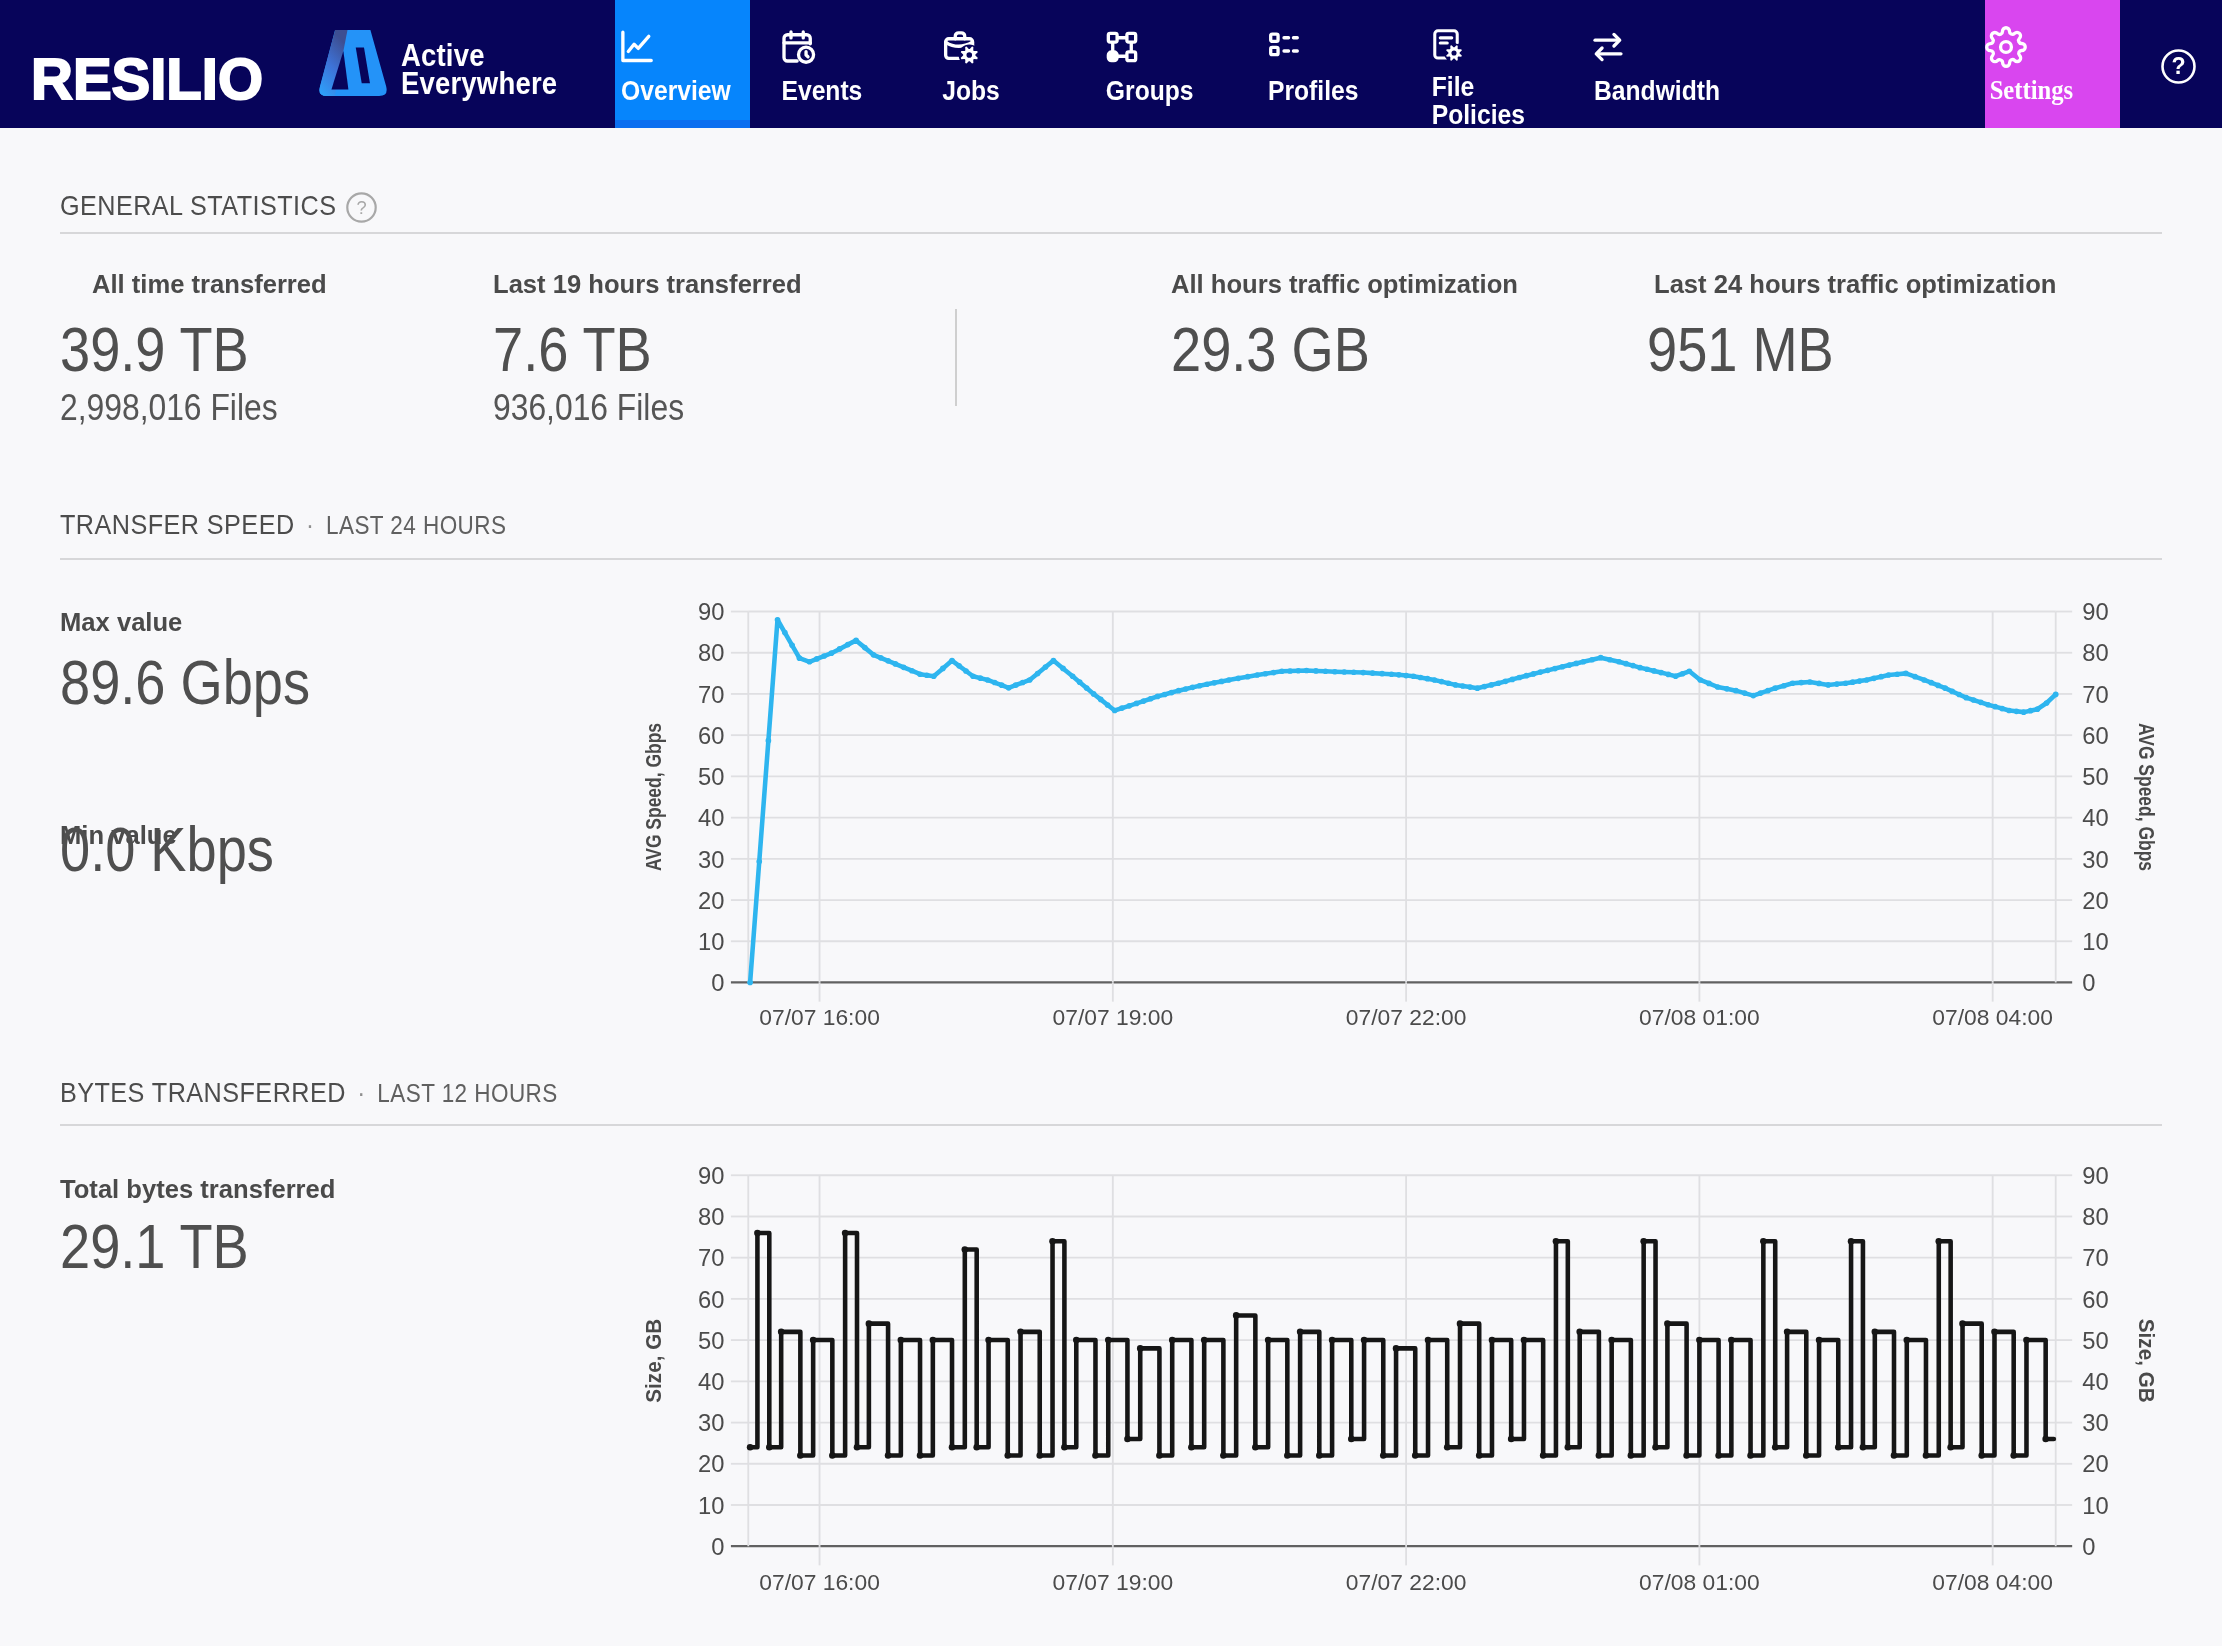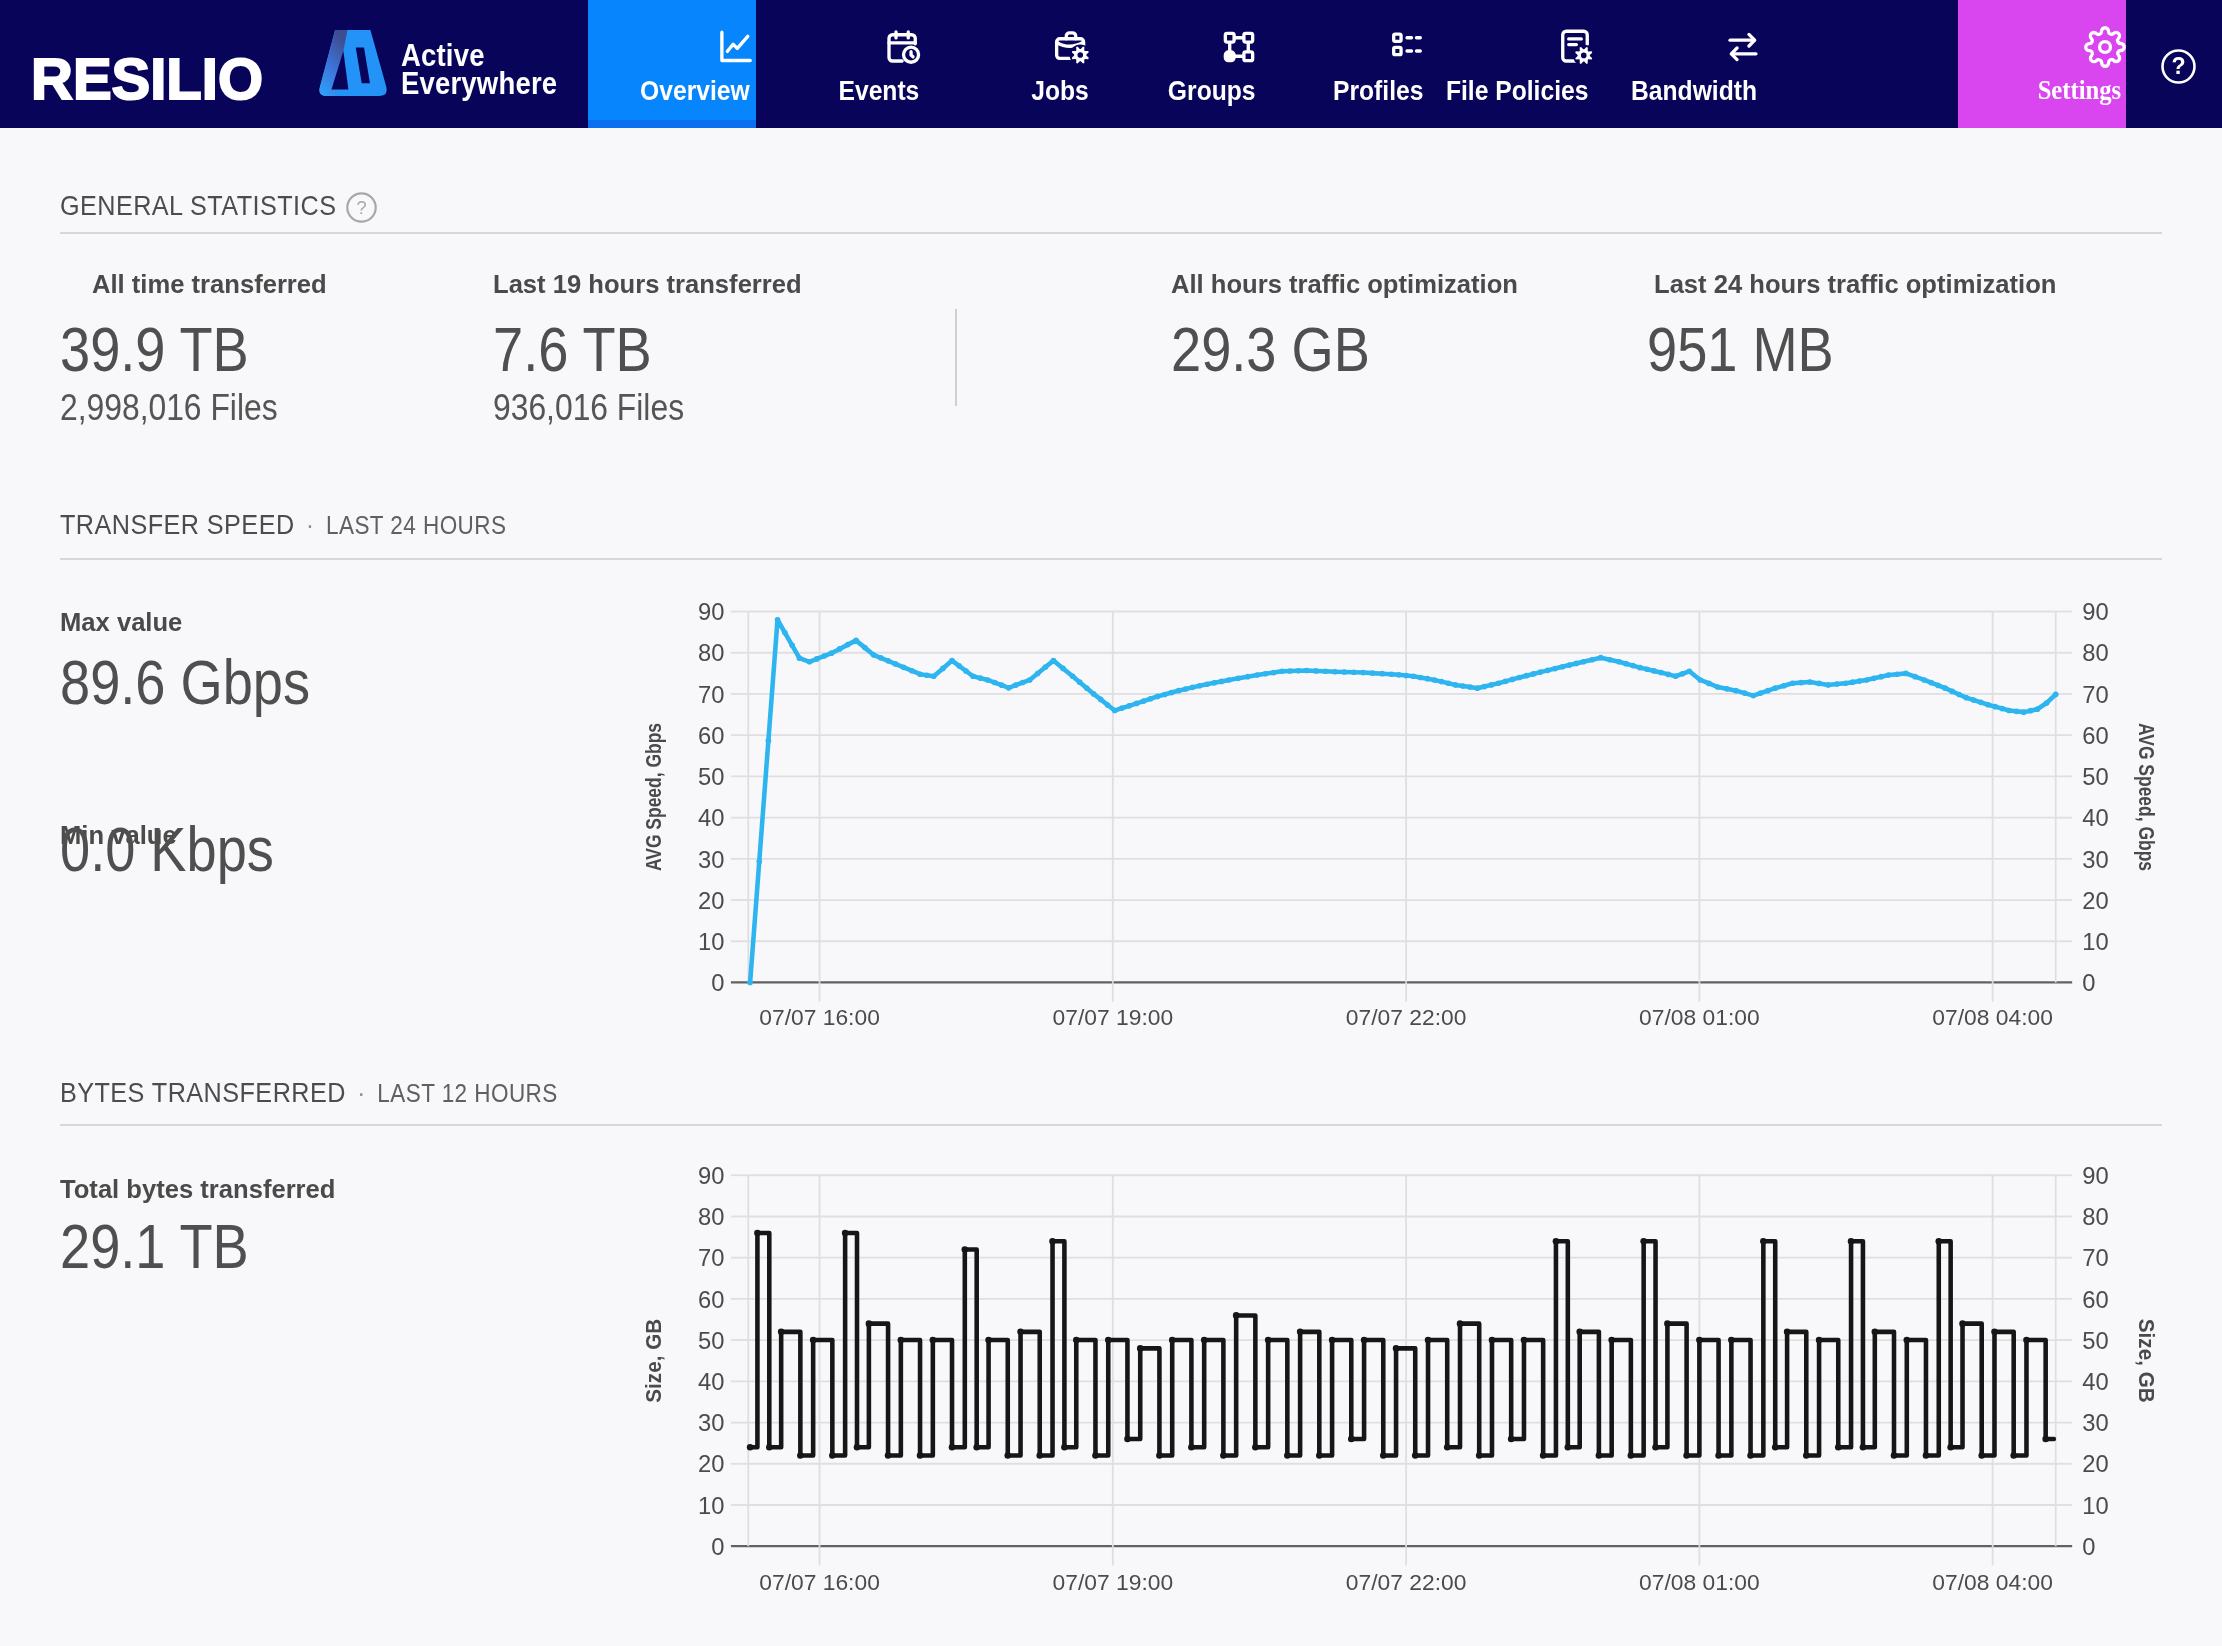--- a/index.html
+++ b/index.html
@@ -2,21 +2,21 @@
 <html style="font-size:14.6px"><head><meta charset="utf-8"><title>Resilio</title>
 <style>
 * { margin:0; padding:0; box-sizing:border-box; }
 html,body { width:2222px; height:1647px; background:#f8f8fa; font-family:"Liberation Sans",sans-serif; overflow:hidden; }
 #page { position:relative; width:2222px; height:1647px; }
 header { position:absolute; left:0; top:0; width:2222px; height:128px; background:#07045a; }
 .wordmark { position:absolute; left:31px; top:50px; font-size:58px; line-height:58px; font-weight:bold; color:#fff; letter-spacing:0px; -webkit-text-stroke:2px #fff; }
 .aemark { position:absolute; left:319px; top:30px; width:68px; height:66px; }
 .aetext { position:absolute; left:401px; top:41px; color:#fff; font-size:32px; font-weight:bold; line-height:28px; letter-spacing:0.2px; transform:scaleX(0.86); transform-origin:0 0; }
 nav { position:absolute; left:588px; top:0; height:128px; display:flex; }
-.tab { width:168px; height:128px; display:flex; flex-direction:column; align-items:flex-end; color:#fff; }
+.tab { width:135px; height:128px; display:flex; flex-direction:column; align-items:flex-start; color:#fff;margin-left:27px; }
 .tab .nic { width:42px; height:42px; margin-top:25.6px; }
 .tab span { margin-top:9.1px; font-size:27.4px; line-height:27.4px; font-weight:bold; transform:scaleX(0.9); }
 .tab.active { background:#0685fc; border-bottom:8.2px solid #0b6ff0; }
 .settings { position:absolute; left:1958px; top:0; } 
 .settings .tab { background:#d946ef;font-family:Liberation Serif, serif; }
 .helpic { position:absolute; left:2160px; top:48px; width:37px; height:37px; }
 .sect { position:absolute; left:60px; color:#4c4c4c; font-size:28px; line-height:28px; letter-spacing:0.5px; transform:scaleX(0.9); transform-origin:0 0; white-space:pre; }
 .sect .dim { color:#606060; font-size:25px; }
 .sect .dot { color:#8f8f8f; padding:0 12.8px; font-size:26.5px; }
 .tq { width:33px; height:33px; vertical-align:-6.4px; margin-left:12.8px; }

